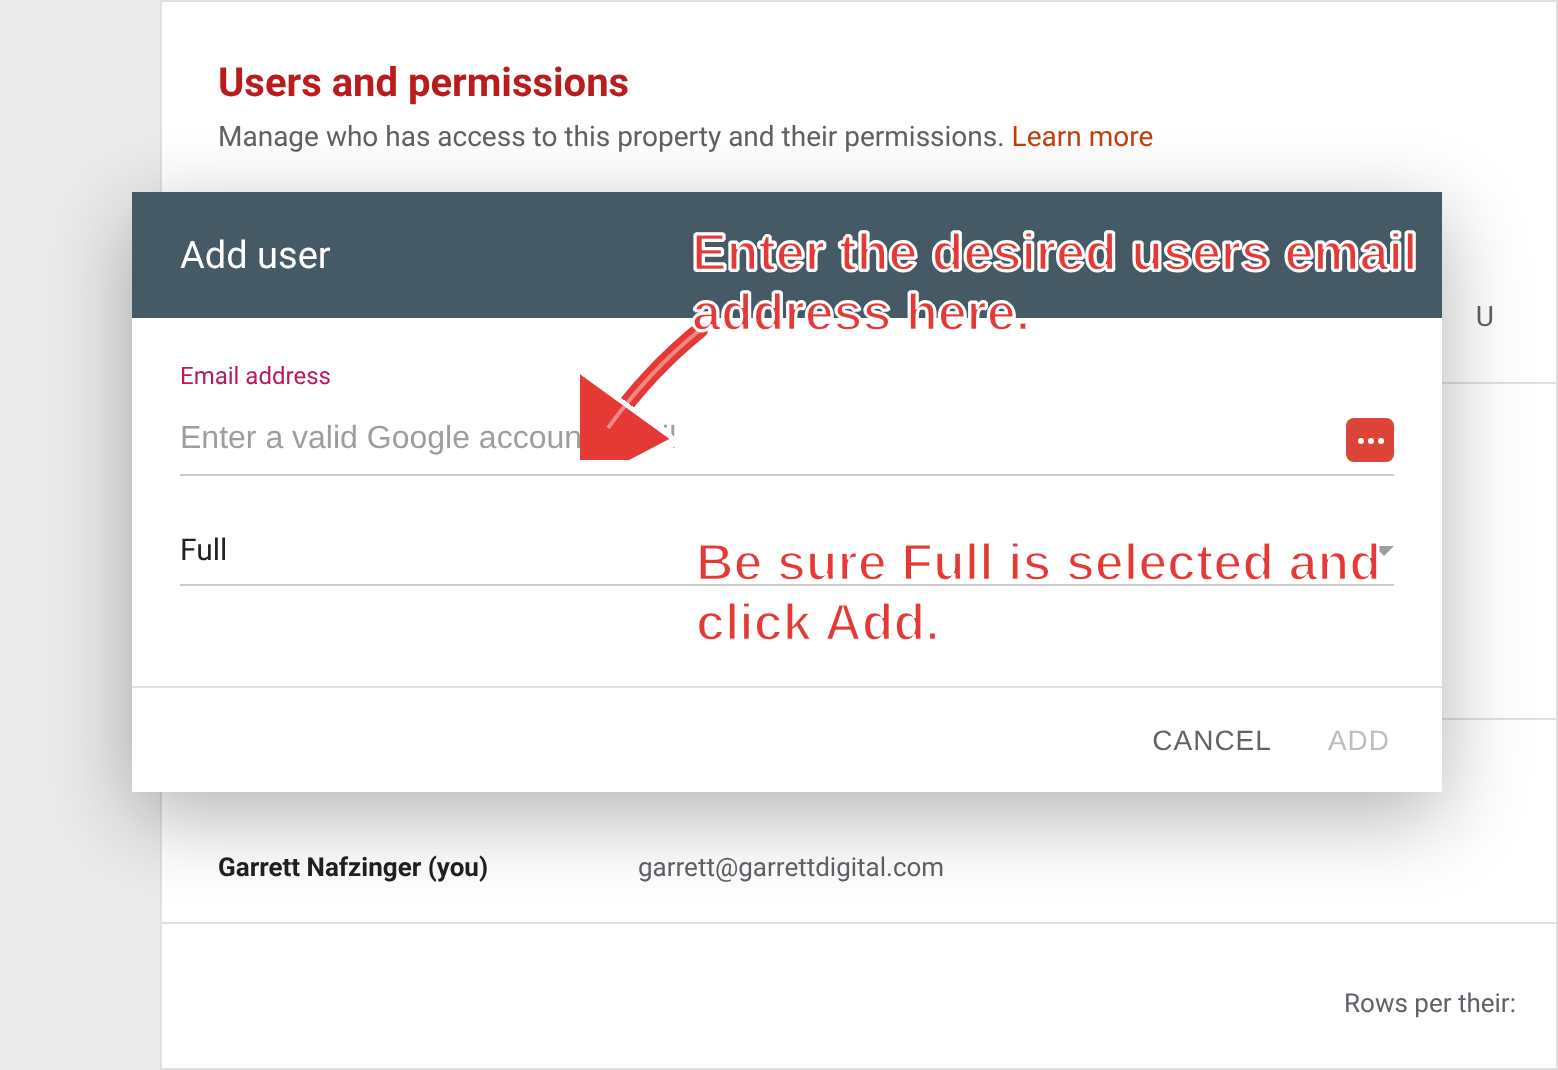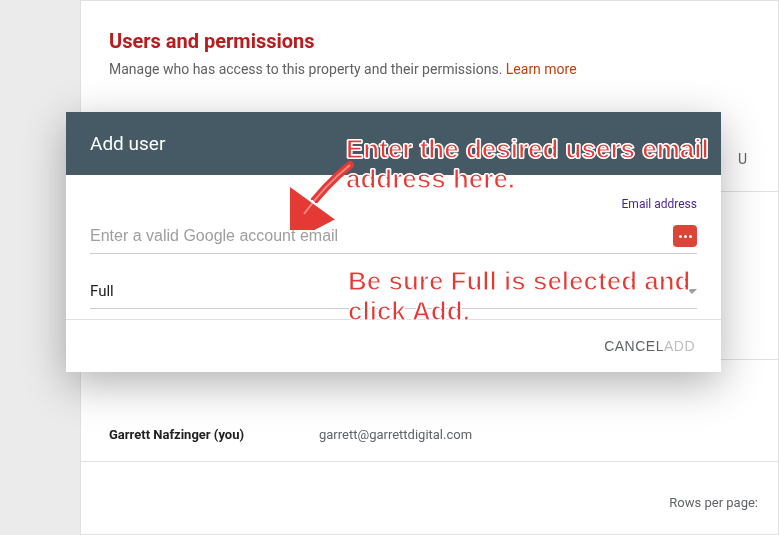--- a/index.html
+++ b/index.html
@@ -63,41 +63,40 @@
     .bg-row .name { font-weight: 700; width: 210px; }
     .bg-row .email { color: #5f6368; text-align: right; }
     .hr1 { position:absolute; left:0; right:0; top:190px; height:1px; background:#e0e0e0;}
     .hr2 { position:absolute; left:0; right:0; top:358px; height:1px; background:#e0e0e0;}
     .hr3 { position:absolute; left:0; right:0; top:460px; height:1px; background:#e0e0e0;}
 
     
     .modal {
       position: absolute;
       left: 66px;
-      top: 112px;
+      top: 96px;
       width: 655px;
       background: #fff;
       box-shadow: 0 12px 40px rgba(0,0,0,0.3);
       z-index: 10;
     }
     .modal-header {
       background: #455a64;
       color: #fff;
       font-size: 19px;
       font-weight: 400;
       padding: 20px 24px;
     }
     .modal-body {
       padding: 22px 24px 10px 24px;
     }
     .field-label {
       font-size: 12px;
-      color: #4c1d95;
+      color: #be185d;
       margin-bottom: 14px;
-      text-align: right;
     }
     .field-row {
       display: flex;
       align-items: center;
       border-bottom: 1px solid rgba(0,0,0,0.2);
       padding-bottom: 6px;
       margin-bottom: 28px;
     }
     .email-input {
       border: none;
@@ -136,21 +135,23 @@
     .chevron {
       width: 0; height: 0;
       border-left: 5px solid transparent;
       border-right: 5px solid transparent;
       border-top: 5px solid #9e9e9e;
     }
     .modal-actions {
       border-top: 1px solid #e0e0e0;
       display: flex;
       justify-content: flex-end;
+      gap: 28px;
       padding: 18px 26px;
+      margin-top: 40px;
     }
     .btn {
       background: none;
       border: none;
       font-size: 14px;
       font-weight: 500;
       letter-spacing: 0.5px;
       cursor: pointer;
       color: #5f6368;
     }
@@ -162,21 +163,21 @@
       font-family: Arial, sans-serif;
       font-weight: 800;
       font-size: 26px;
       line-height: 1.15;
       color: #e53935;
       -webkit-text-stroke: 1.2px #fff;
       text-shadow: 0 1px 0 #fff, 1px 0 0 #fff, -1px 0 0 #fff, 0 -1px 0 #fff;
       z-index: 20;
       pointer-events: none;
     }
-    .annot1 { left: 346px; top: 112px; width: 380px; margin-top: 23px; }
+    .annot1 { left: 346px; top: 112px; width: 380px; }
     .annot2 { left: 348px; top: 267px; width: 380px; }
     .arrow {
       position: absolute;
       z-index: 19;
       pointer-events: none;
     }
   </style>
 </head>
 <body>
 
@@ -189,21 +190,21 @@
     <span>Y</span>
     <span>U</span>
   </div>
   <div class="hr1"></div>
   <div class="hr2"></div>
   <div class="bg-row">
     <span class="name">Garrett Nafzinger (you)</span>
     <span class="email">garrett@garrettdigital.com</span>
   </div>
   <div class="hr3"></div>
-  <div class="footer-text">Rows per page:</div>
+  <div class="footer-text">Rows per their:</div>
 </div>
 
 <div class="modal">
   <div class="modal-header">Add user</div>
   <div class="modal-body">
     <div class="field-label">Email address</div>
     <div class="field-row">
       <input class="email-input" type="text" placeholder="Enter a valid Google account email" style="">
       <div class="contact-chip">
         <span class="dot"></span>

